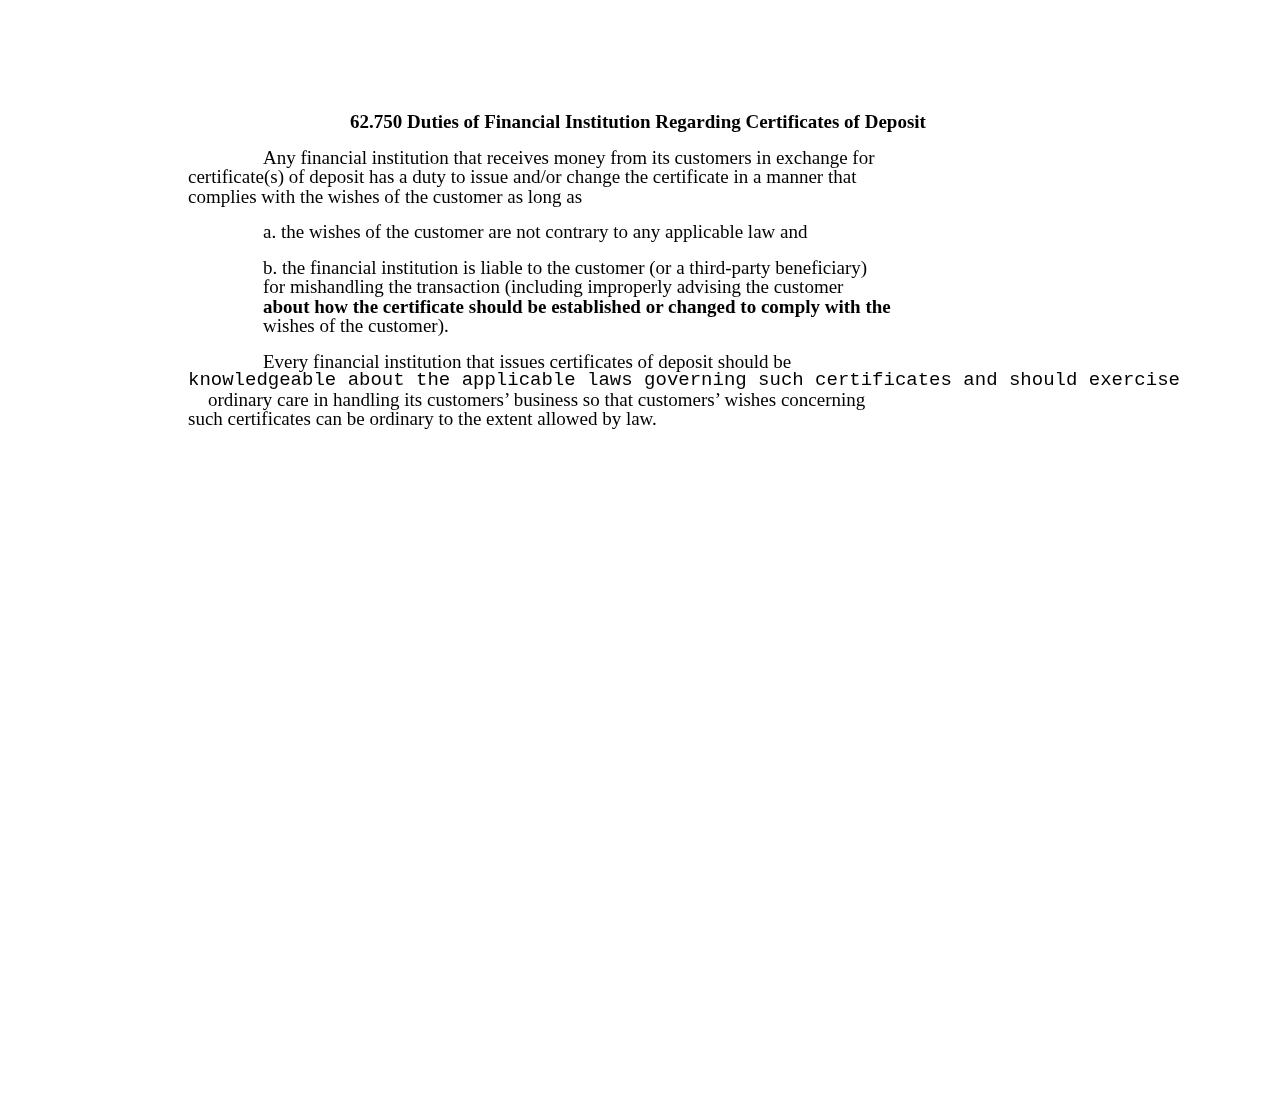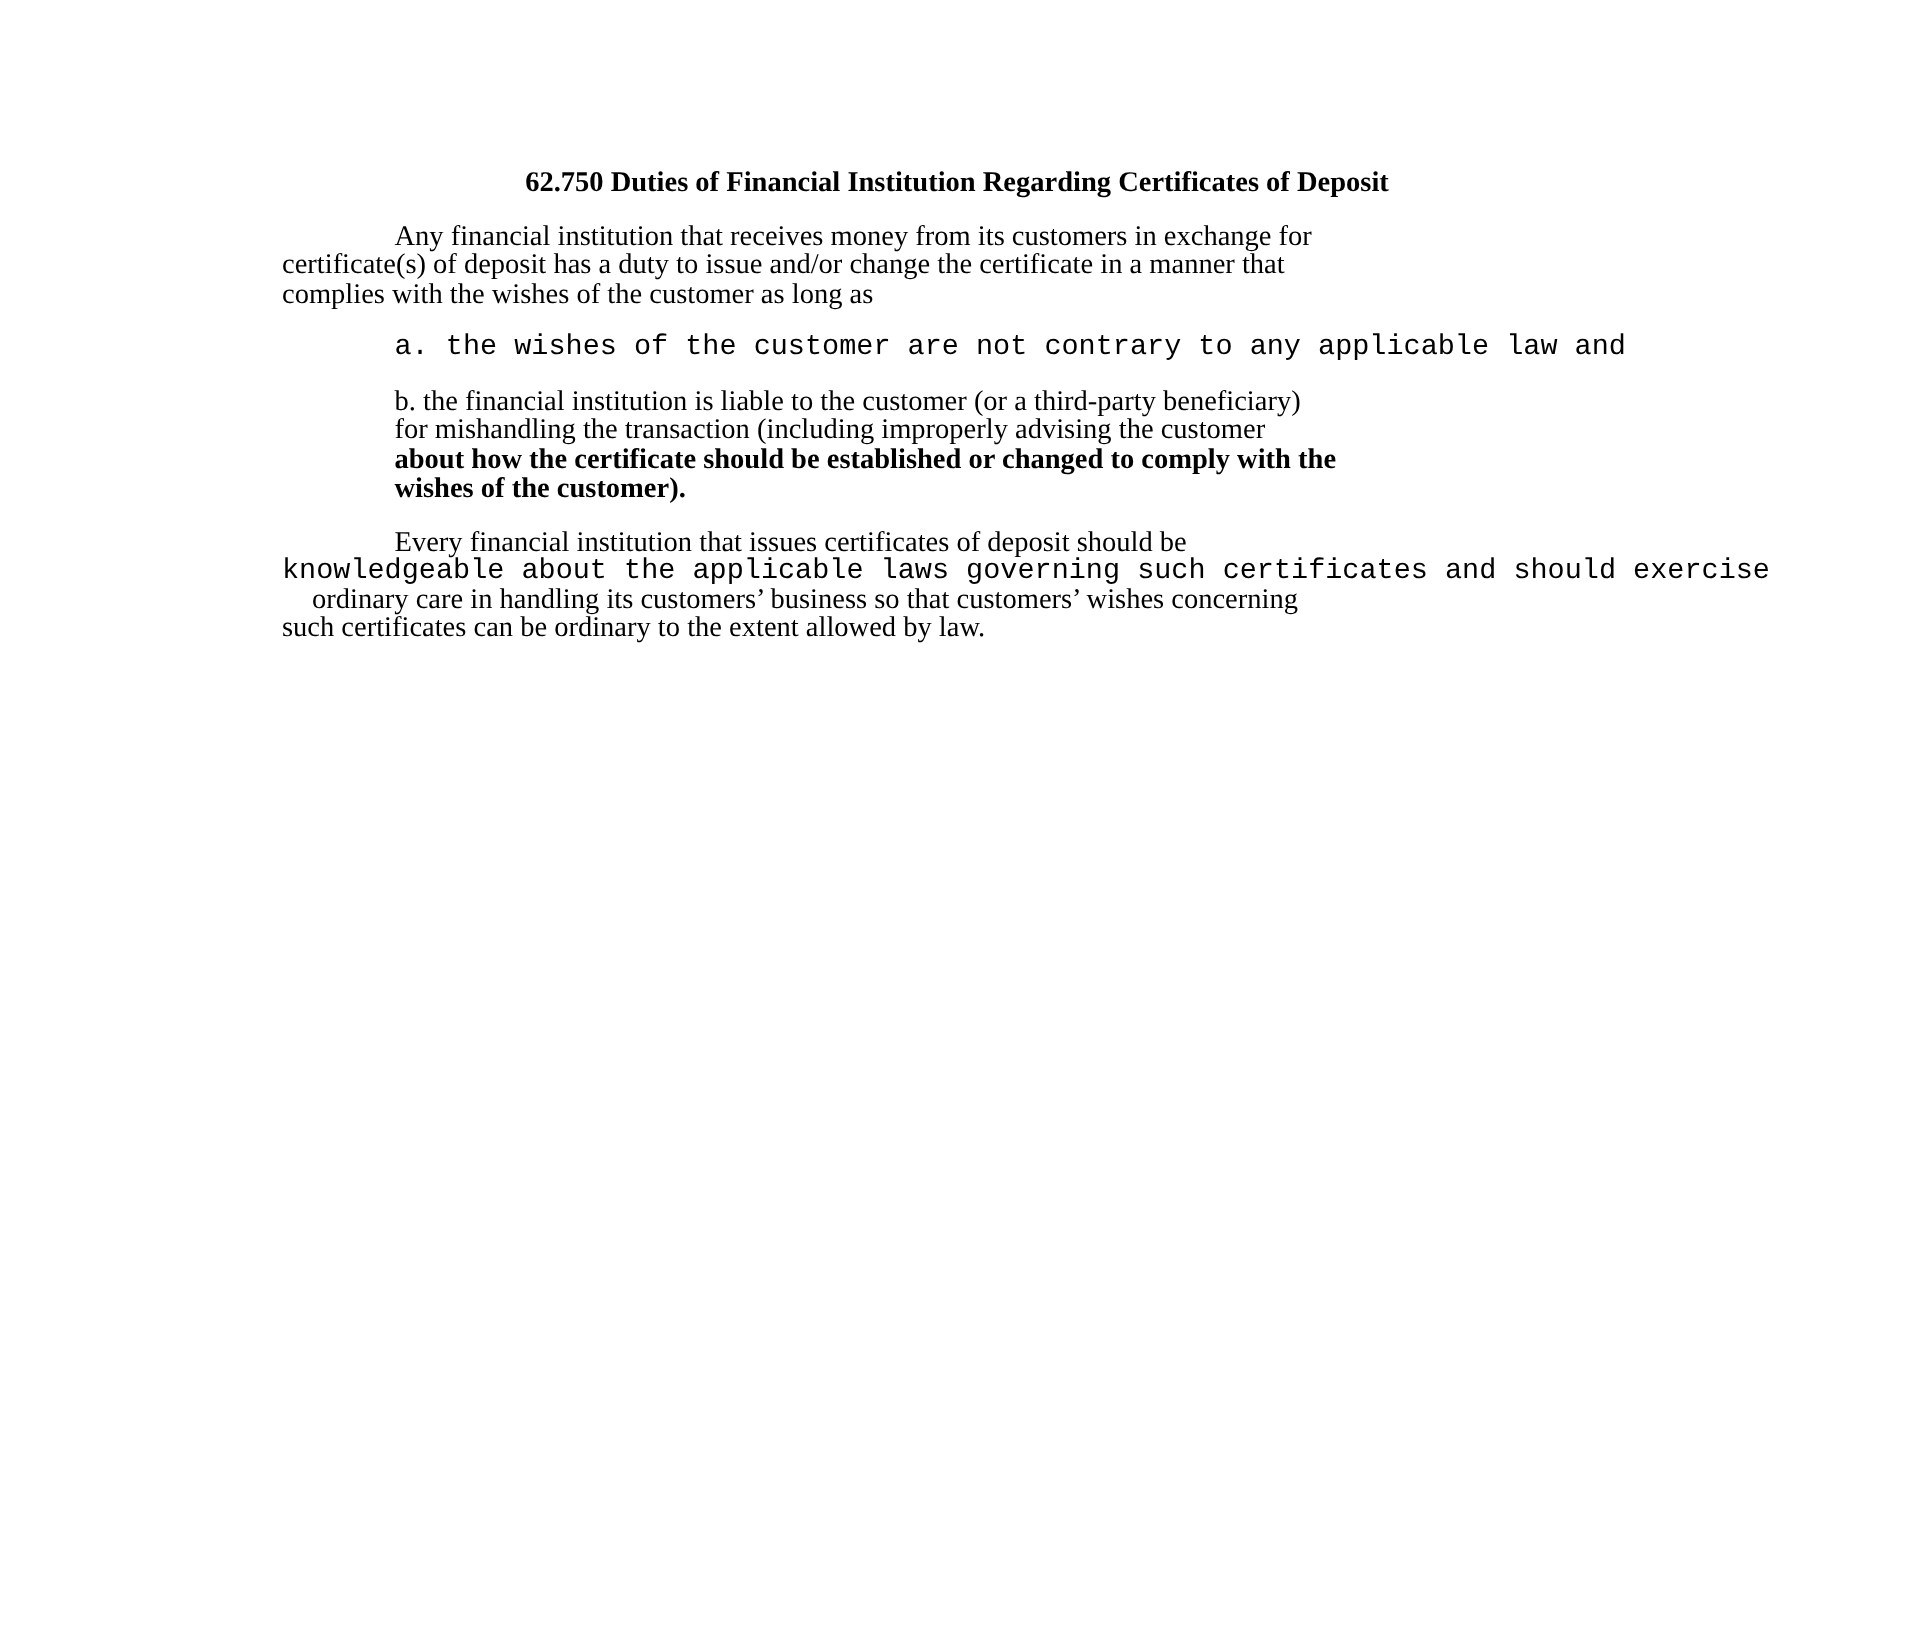--- a/index.html
+++ b/index.html
@@ -51,28 +51,28 @@
 
   <div class="title">62.750 Duties of Financial Institution Regarding Certificates of Deposit</div>
 
   <div>
     <div class="line indent" style="top:136px;">Any financial institution that receives money from its customers in exchange for</div>
     <div class="line flush" style="top:155px;">certificate(s) of deposit has a duty to issue and/or change the certificate in a manner that</div>
     <div class="line flush" style="top:175px;">complies with the wishes of the customer as long as</div>
   </div>
 
   <div>
-    <div class="line indent" style="top:210px;font-family:Liberation Mono, monospace;">a. the wishes of the customer are not contrary to any applicable law and</div>
+    <div class="line indent" style="top:210px;">a. the wishes of the customer are not contrary to any applicable law and</div>
   </div>
 
   <div>
     <div class="line indent" style="top:246px;">b. the financial institution is liable to the customer (or a third-party beneficiary)</div>
     <div class="line indent" style="top:265px;">for mishandling the transaction (including improperly advising the customer</div>
     <div class="line indent" style="top:285px;font-weight:bold;">about how the certificate should be established or changed to comply with the</div>
-    <div class="line indent" style="top:304px;font-weight:bold;">wishes of the customer).</div>
+    <div class="line indent" style="top:304px;">wishes of the customer).</div>
   </div>
 
   <div>
     <div class="line indent" style="top:340px;">Every financial institution that issues certificates of deposit should be</div>
     <div class="line flush" style="top:359px;font-family:Liberation Mono, monospace;">knowledgeable about the applicable laws governing such certificates and should exercise</div>
     <div class="line flush" style="top:378px;margin-left:20px;">ordinary care in handling its customers’ business so that customers’ wishes concerning</div>
     <div class="line flush" style="top:397px;">such certificates can be ordinary to the extent allowed by law.</div>
   </div>
 
 

